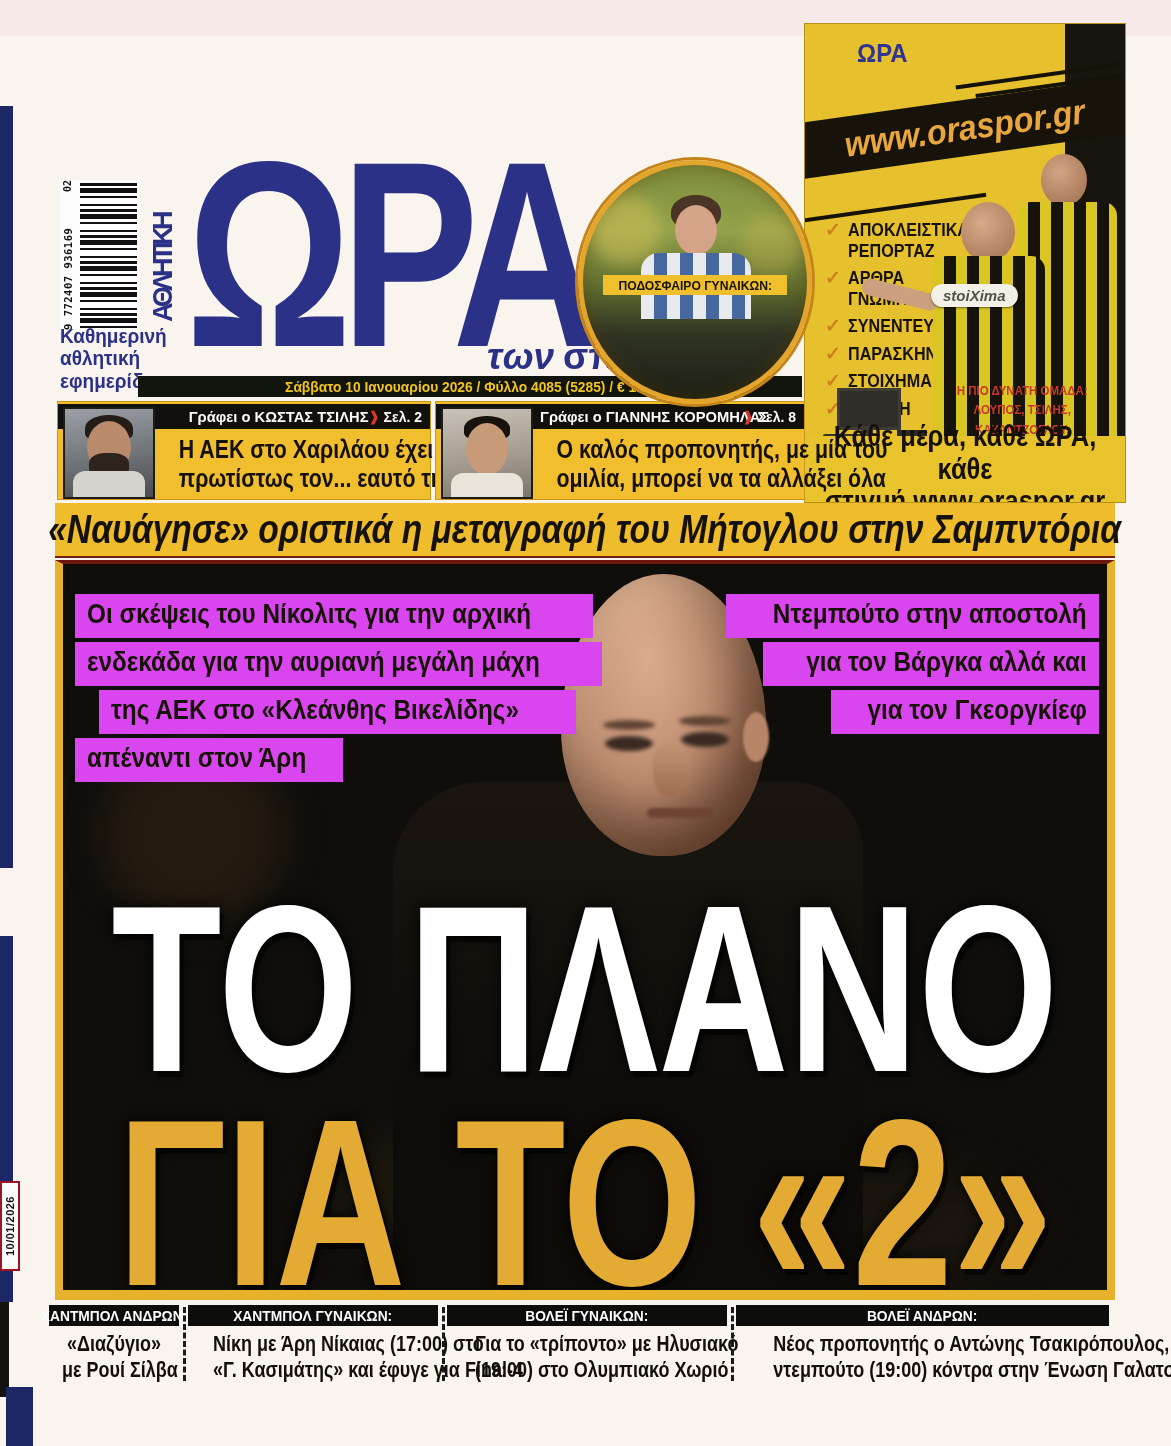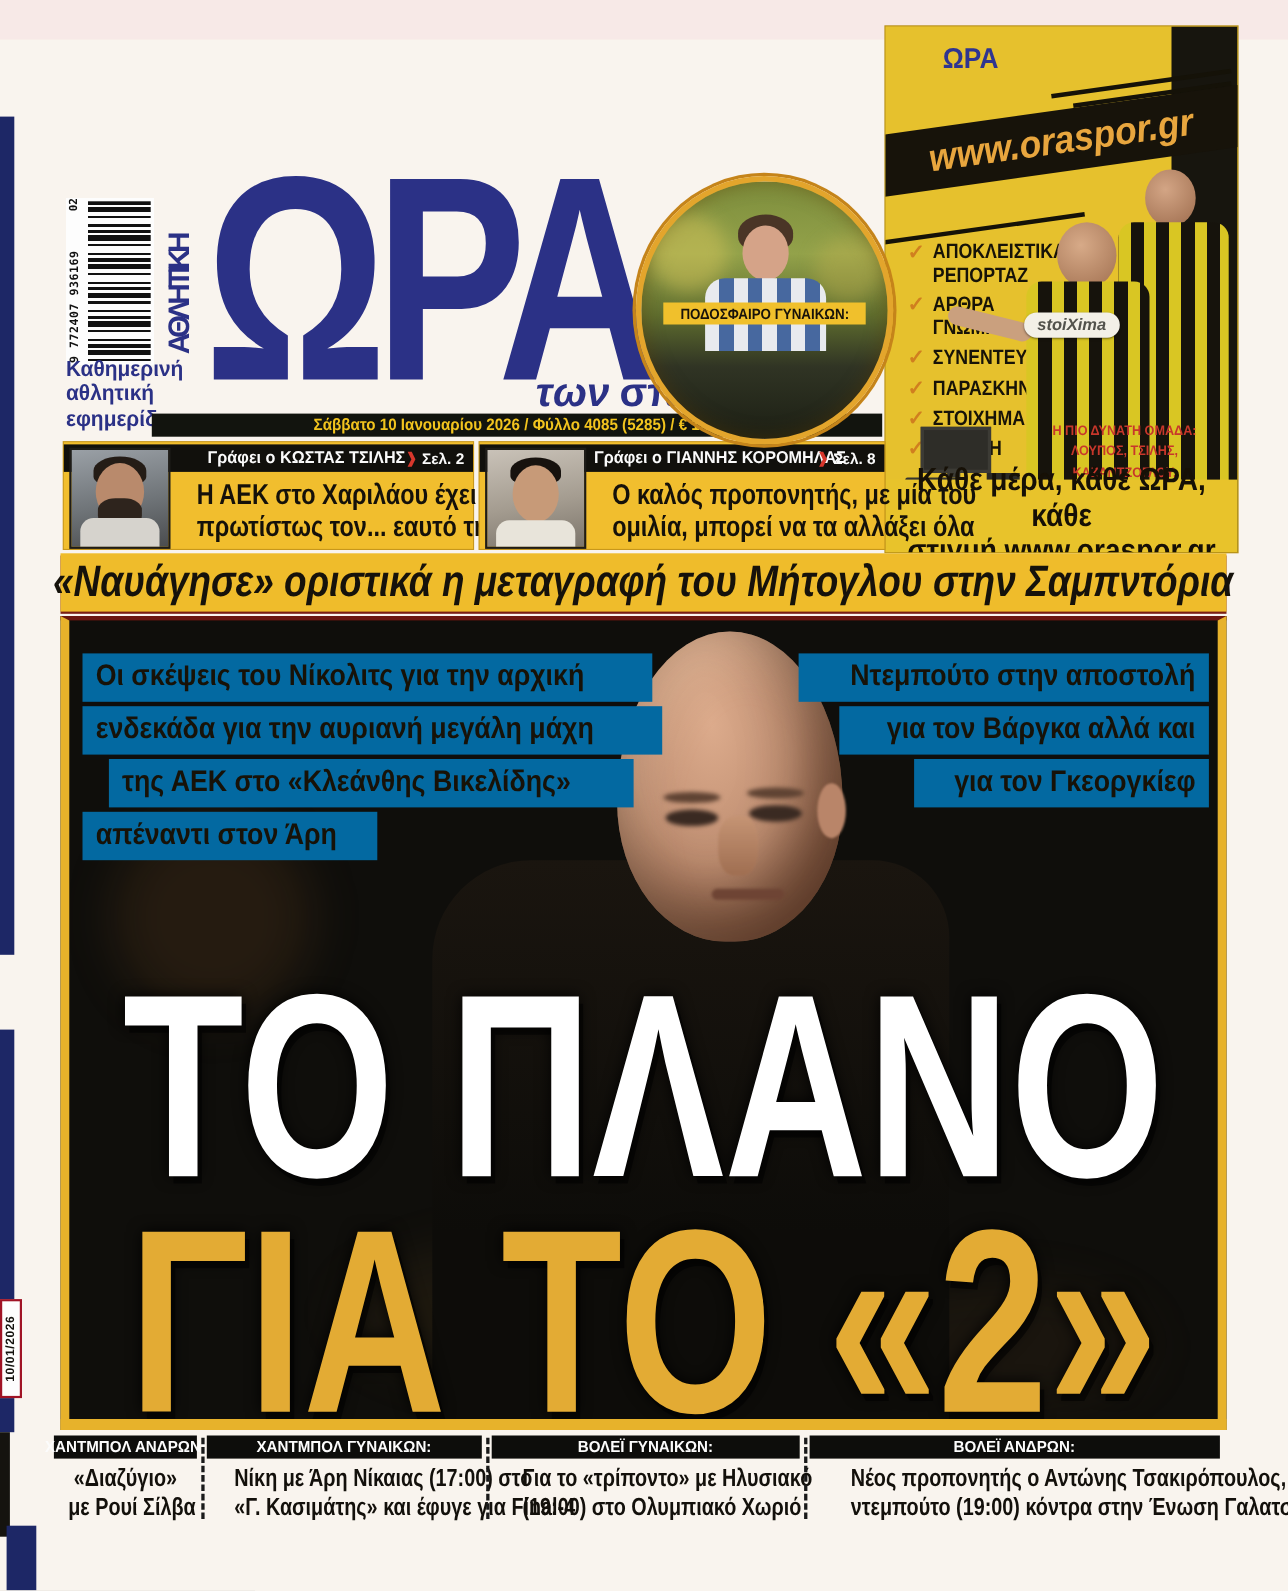--- a/index.html
+++ b/index.html
@@ -131,21 +131,21 @@
   .coach-head{position:absolute;left:498px;top:10px;width:205px;height:282px;
       border-radius:50% 50% 48% 48%/55% 55% 45% 45%;
       background:radial-gradient(ellipse at 42% 30%,#dcab8c 0%,#c08f72 45%,#9c6b51 75%,#7c5038 100%);
       box-shadow:inset -22px -32px 60px rgba(40,20,10,.55), inset 16px 22px 42px rgba(255,230,200,.22);}
   .coach-head .eye{position:absolute;width:48px;height:15px;background:#3a2a22;border-radius:50%;filter:blur(2px);}
   .coach-head .brow{position:absolute;width:52px;height:10px;background:#5f4333;border-radius:50%;filter:blur(2px);}
   .coach-head .nose{position:absolute;left:92px;top:168px;width:36px;height:54px;
       background:linear-gradient(#c59474,#9f6e51);border-radius:40%;filter:blur(1px);}
   .coach-head .mouth{position:absolute;left:86px;top:234px;width:66px;height:10px;background:#6e4434;border-radius:6px;filter:blur(1.5px);}
   .coach-head .ear{position:absolute;right:-3px;top:138px;width:26px;height:50px;background:#b98569;border-radius:50%;filter:blur(1px);}
-  .ostrip{position:absolute;background:#0369a1;color:#171208;font-weight:900;font-size:27px;
+  .ostrip{position:absolute;background:#d946ef;color:#171208;font-weight:900;font-size:27px;
       padding:5px 12px 8px;white-space:nowrap;z-index:6;}
   .ostrip .sc{display:inline-block;transform:scaleX(.9);transform-origin:left center;}
   .ostrip-r .sc{transform-origin:right center;}
   .mainline{position:absolute;left:0;right:0;text-align:center;font-weight:900;font-size:180px;line-height:1;
       letter-spacing:0;transform:scaleY(1.32);transform-origin:center top;white-space:nowrap;z-index:5;}
   .mainline-1{top:306px;color:#ffffff;text-shadow:0 0 12px rgba(0,0,0,.95),4px 5px 0 rgba(0,0,0,.55);}
   .mainline-2{top:520px;color:#e3ab34;text-shadow:0 0 12px rgba(0,0,0,.95),4px 5px 0 rgba(0,0,0,.55);}
 
   
   .bstrip{left:49px;top:1305px;width:1060px;height:90px;}

